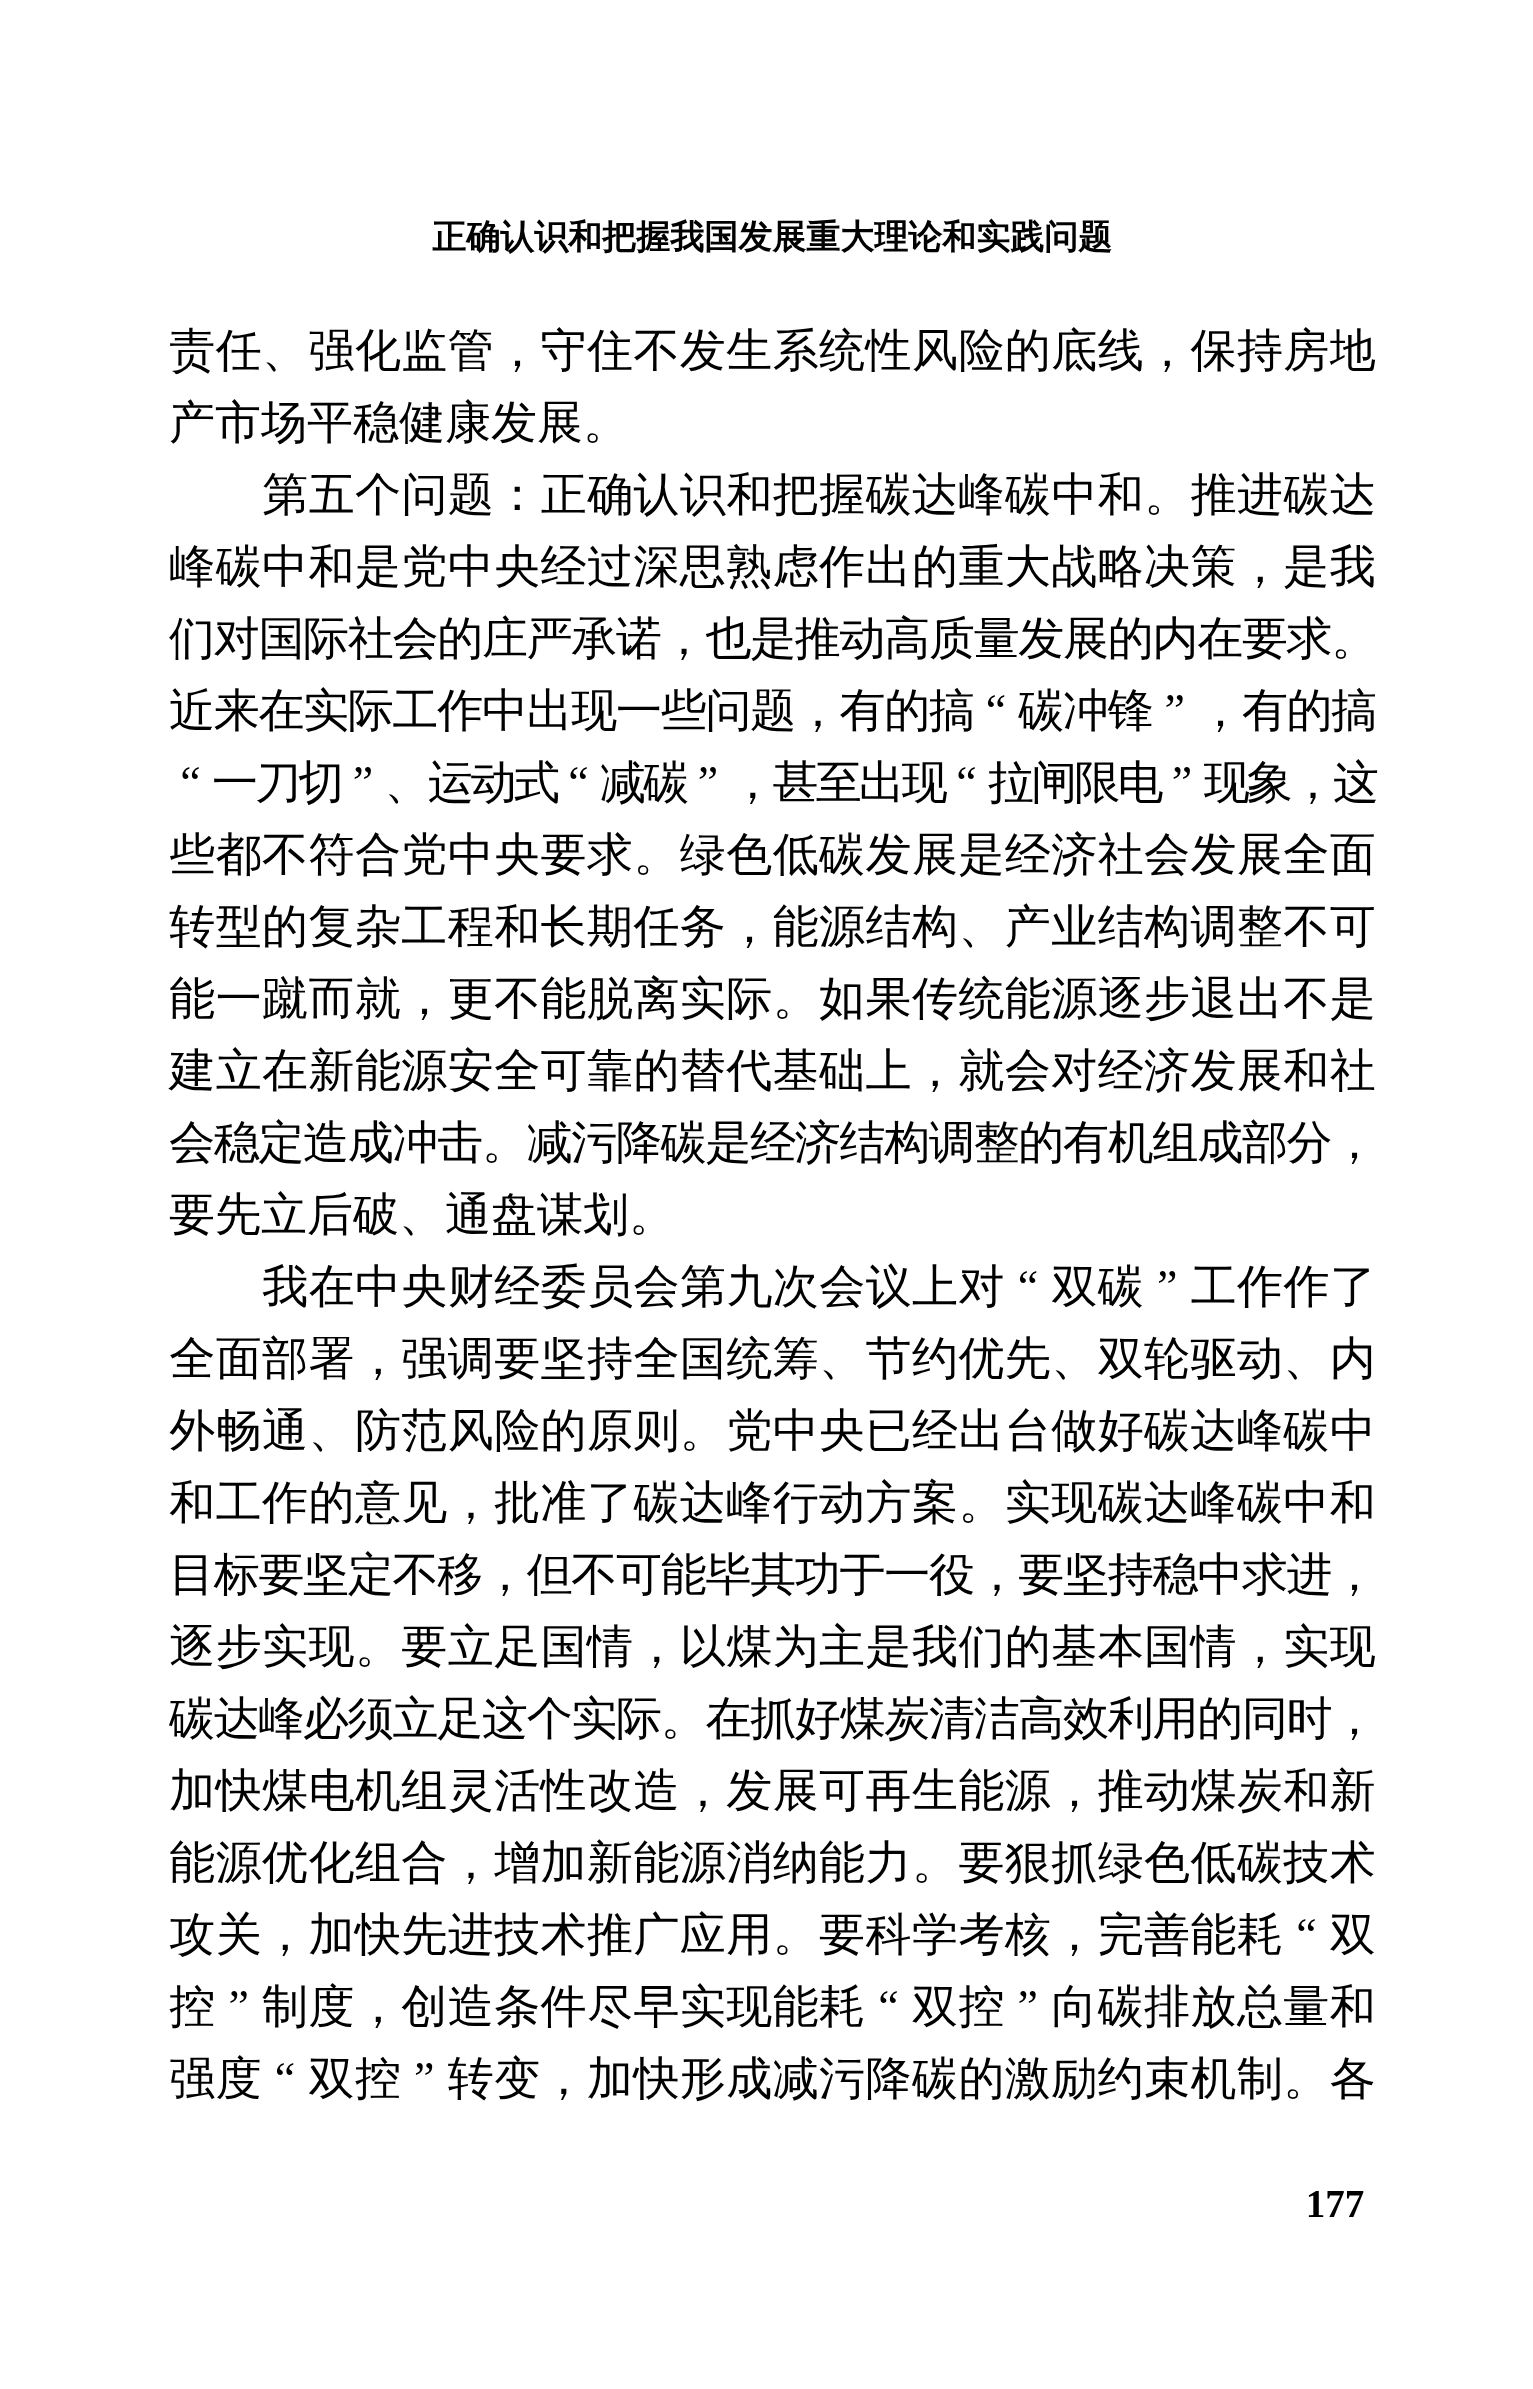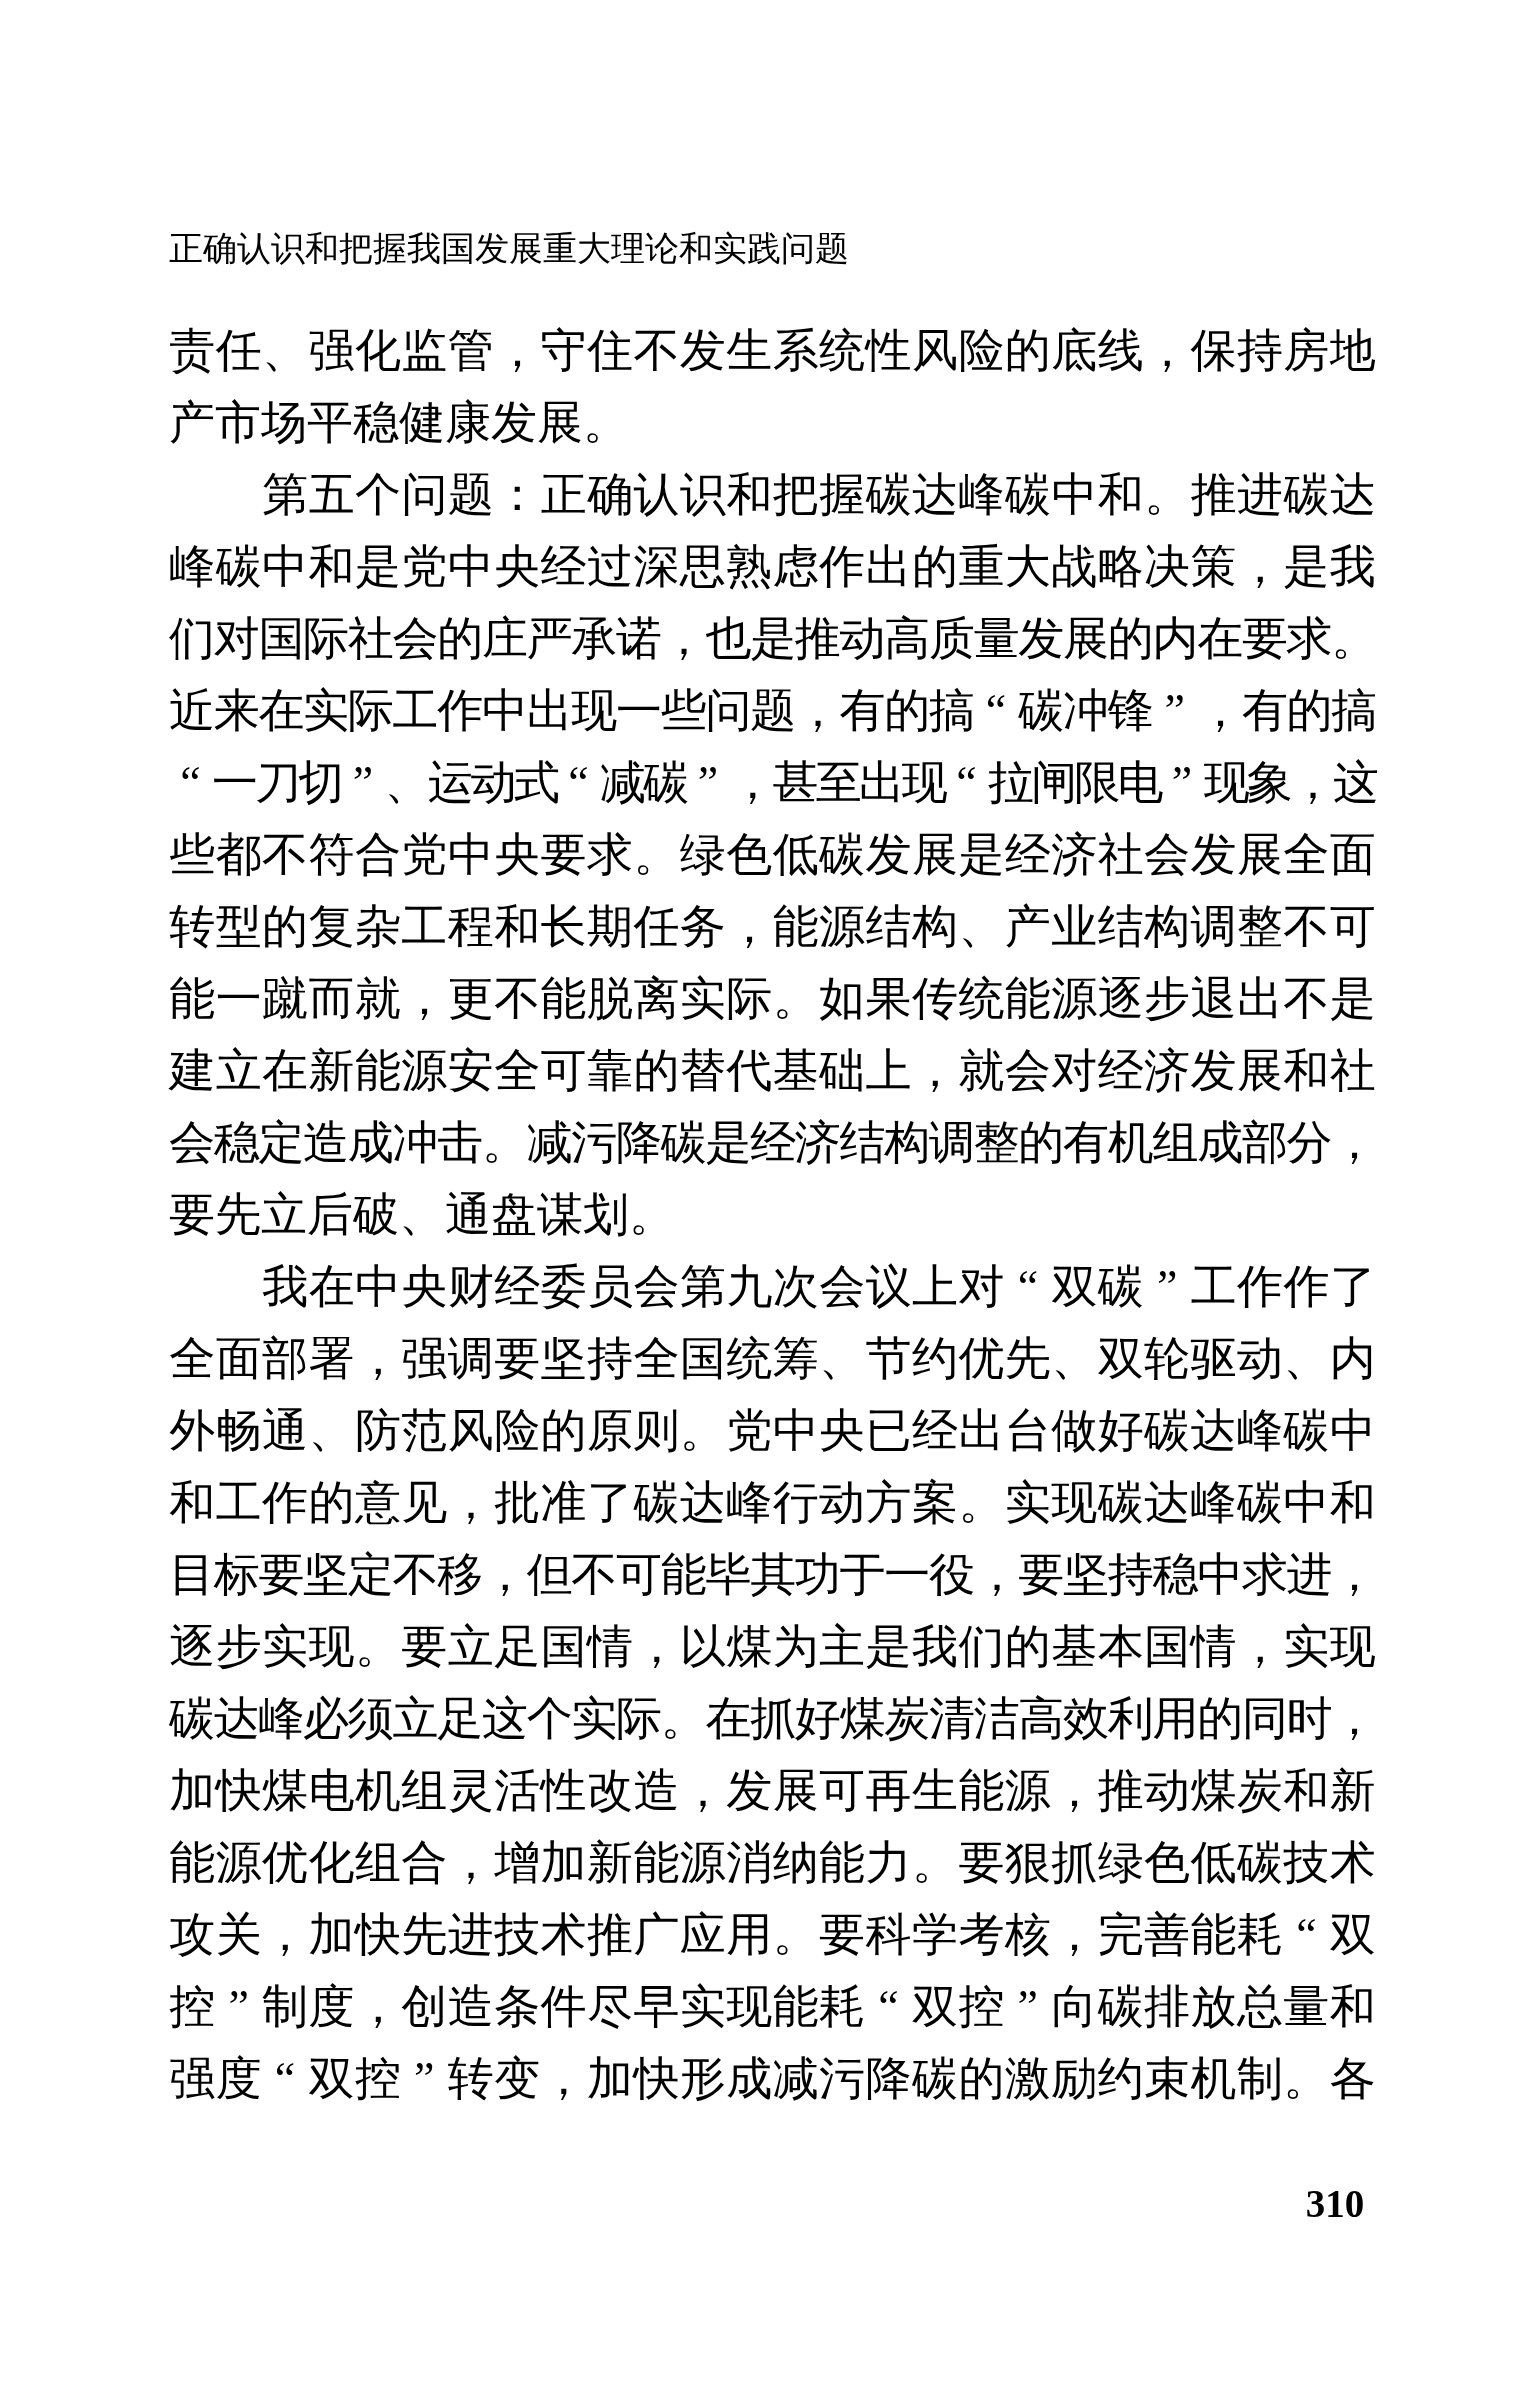--- a/index.html
+++ b/index.html
@@ -11,29 +11,30 @@
     position: relative;
     width: 1534px;
     height: 2389px;
     background: #ffffff;
     color: #000000;
     font-family: "Liberation Serif", "DejaVu Serif", serif;
     overflow: hidden;
   }
   .running-header {
     position: absolute;
-    top: 224px;
+    top: 212px;
     left: 169px;
     width: 1207px;
     height: 50px;
     line-height: 50px;
-    text-align: left;
+    text-align: center;
     font-size: 34px;
     letter-spacing: 0px;
     white-space: nowrap;
+    font-weight: bold;
   }
   .body-text {
     position: absolute;
     top: 315px;
     left: 169px;
     width: 1207px;
   }
   .text-line {
     display: flex;
     height: 72px;
@@ -742,15 +743,15 @@
         <span class="ch">励</span>
         <span class="ch">约</span>
         <span class="ch">束</span>
         <span class="ch">机</span>
         <span class="ch">制</span>
         <span class="ch">。</span>
         <span class="ch">各</span>
       </div>
     </div>
 
-  <div class="page-number">310</div>
+  <div class="page-number">177</div>
 </div>
 
 
 </body></html>

